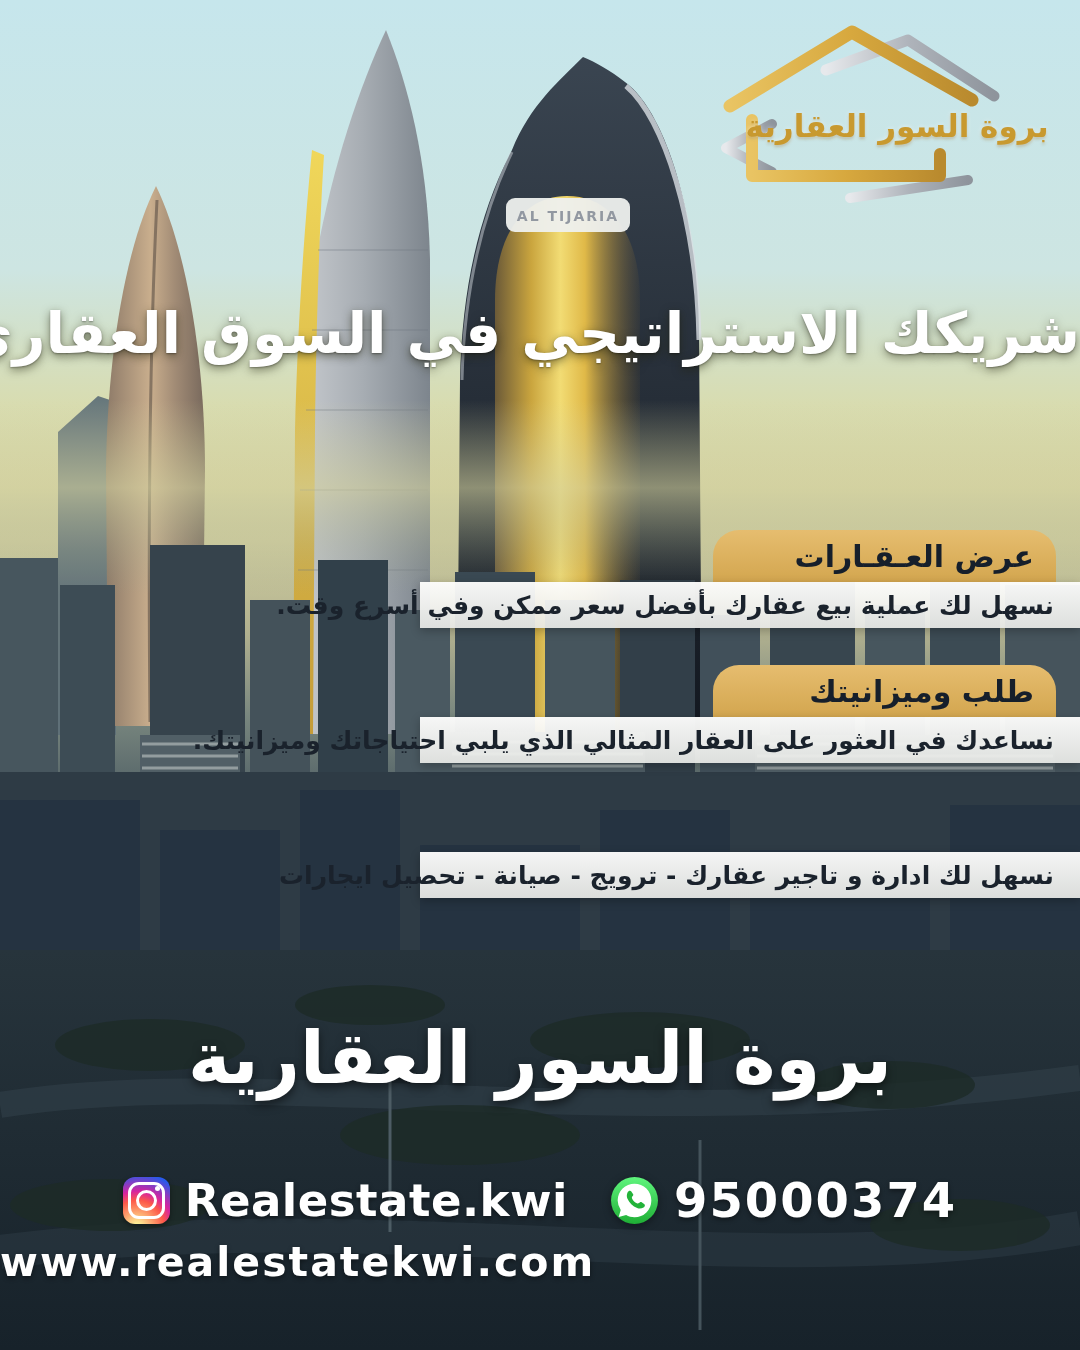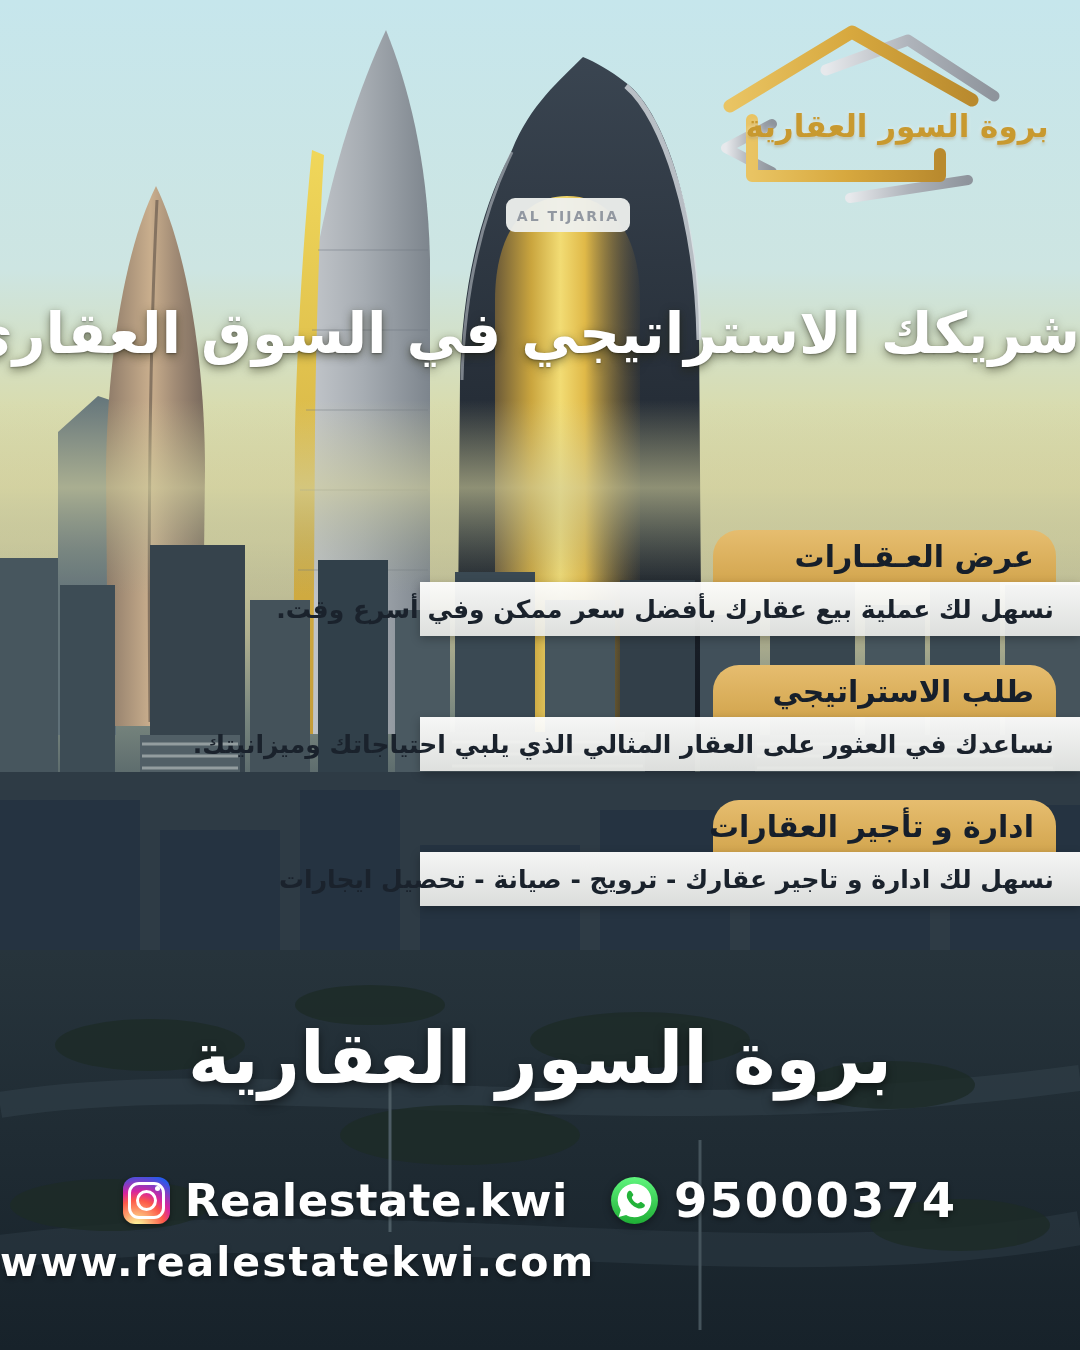--- a/index.html
+++ b/index.html
@@ -29,21 +29,21 @@
   
   .service-pill{
     position:absolute;left:713px;right:24px;height:52px;
     background:linear-gradient(180deg,#e6bd6f,#d3a64f);
     border-radius:26px 26px 0 0;
     display:flex;align-items:center;direction:rtl;
     padding:0 22px;box-sizing:border-box;
     color:#161f2b;font-size:30px;font-weight:700;white-space:nowrap;
   }
   .service-strip{
-    position:absolute;left:420px;right:0;height:54px;
+    position:absolute;left:420px;right:0;height:46px;
     background:linear-gradient(180deg,rgba(253,253,252,.96),rgba(233,234,231,.93));
     display:flex;align-items:center;direction:rtl;
     padding:0 26px 0 8px;box-sizing:border-box;
     color:#1a222c;font-size:25px;font-weight:600;white-space:nowrap;
     box-shadow:0 3px 9px rgba(0,0,0,.25);
   }
   .pill-1{top:530px;text-align:right;} .strip-1{top:582px;}
   .pill-2{top:665px;} .strip-2{top:717px;}
   .pill-3{top:800px;} .strip-3{top:852px;}
 
@@ -255,24 +255,23 @@
       <polyline points="52,116 52,172 240,172 240,150" fill="none" stroke="url(#lgGold)" stroke-width="12" stroke-linejoin="round" stroke-linecap="round"></polyline>
     </svg>
     <div class="logo-text">بروة السور العقارية</div>
   </div>
 
   <div class="headline" dir="rtl">شريكك الاستراتيجي في السوق العقاري</div>
 
   <div class="service-pill pill-1">عرض العـقـارات</div>
   <div class="service-strip strip-1">نسهل لك عملية بيع عقارك بأفضل سعر ممكن وفي أسرع وقت.</div>
 
-  <div class="service-pill pill-2">طلب الاستراتيجي</div>
+  <div class="service-pill pill-2">طلب وميزانيتك</div>
   <div class="service-strip strip-2">نساعدك في العثور على العقار المثالي الذي يلبي احتياجاتك وميزانيتك.</div>
 
-  <div class="service-pill pill-3">ادارة و تأجير العقارات</div>
   <div class="service-strip strip-3">نسهل لك ادارة و تاجير عقارك - ترويج - صيانة - تحصيل ايجارات</div>
 
   <div class="brand-script" dir="rtl">بروة السور العقارية</div>
 
   <div class="contact-row">
     <span class="ig-icon">
       <span class="ig-frame"></span>
       <span class="ig-lens"></span>
       <span class="ig-dot"></span>
     </span>

